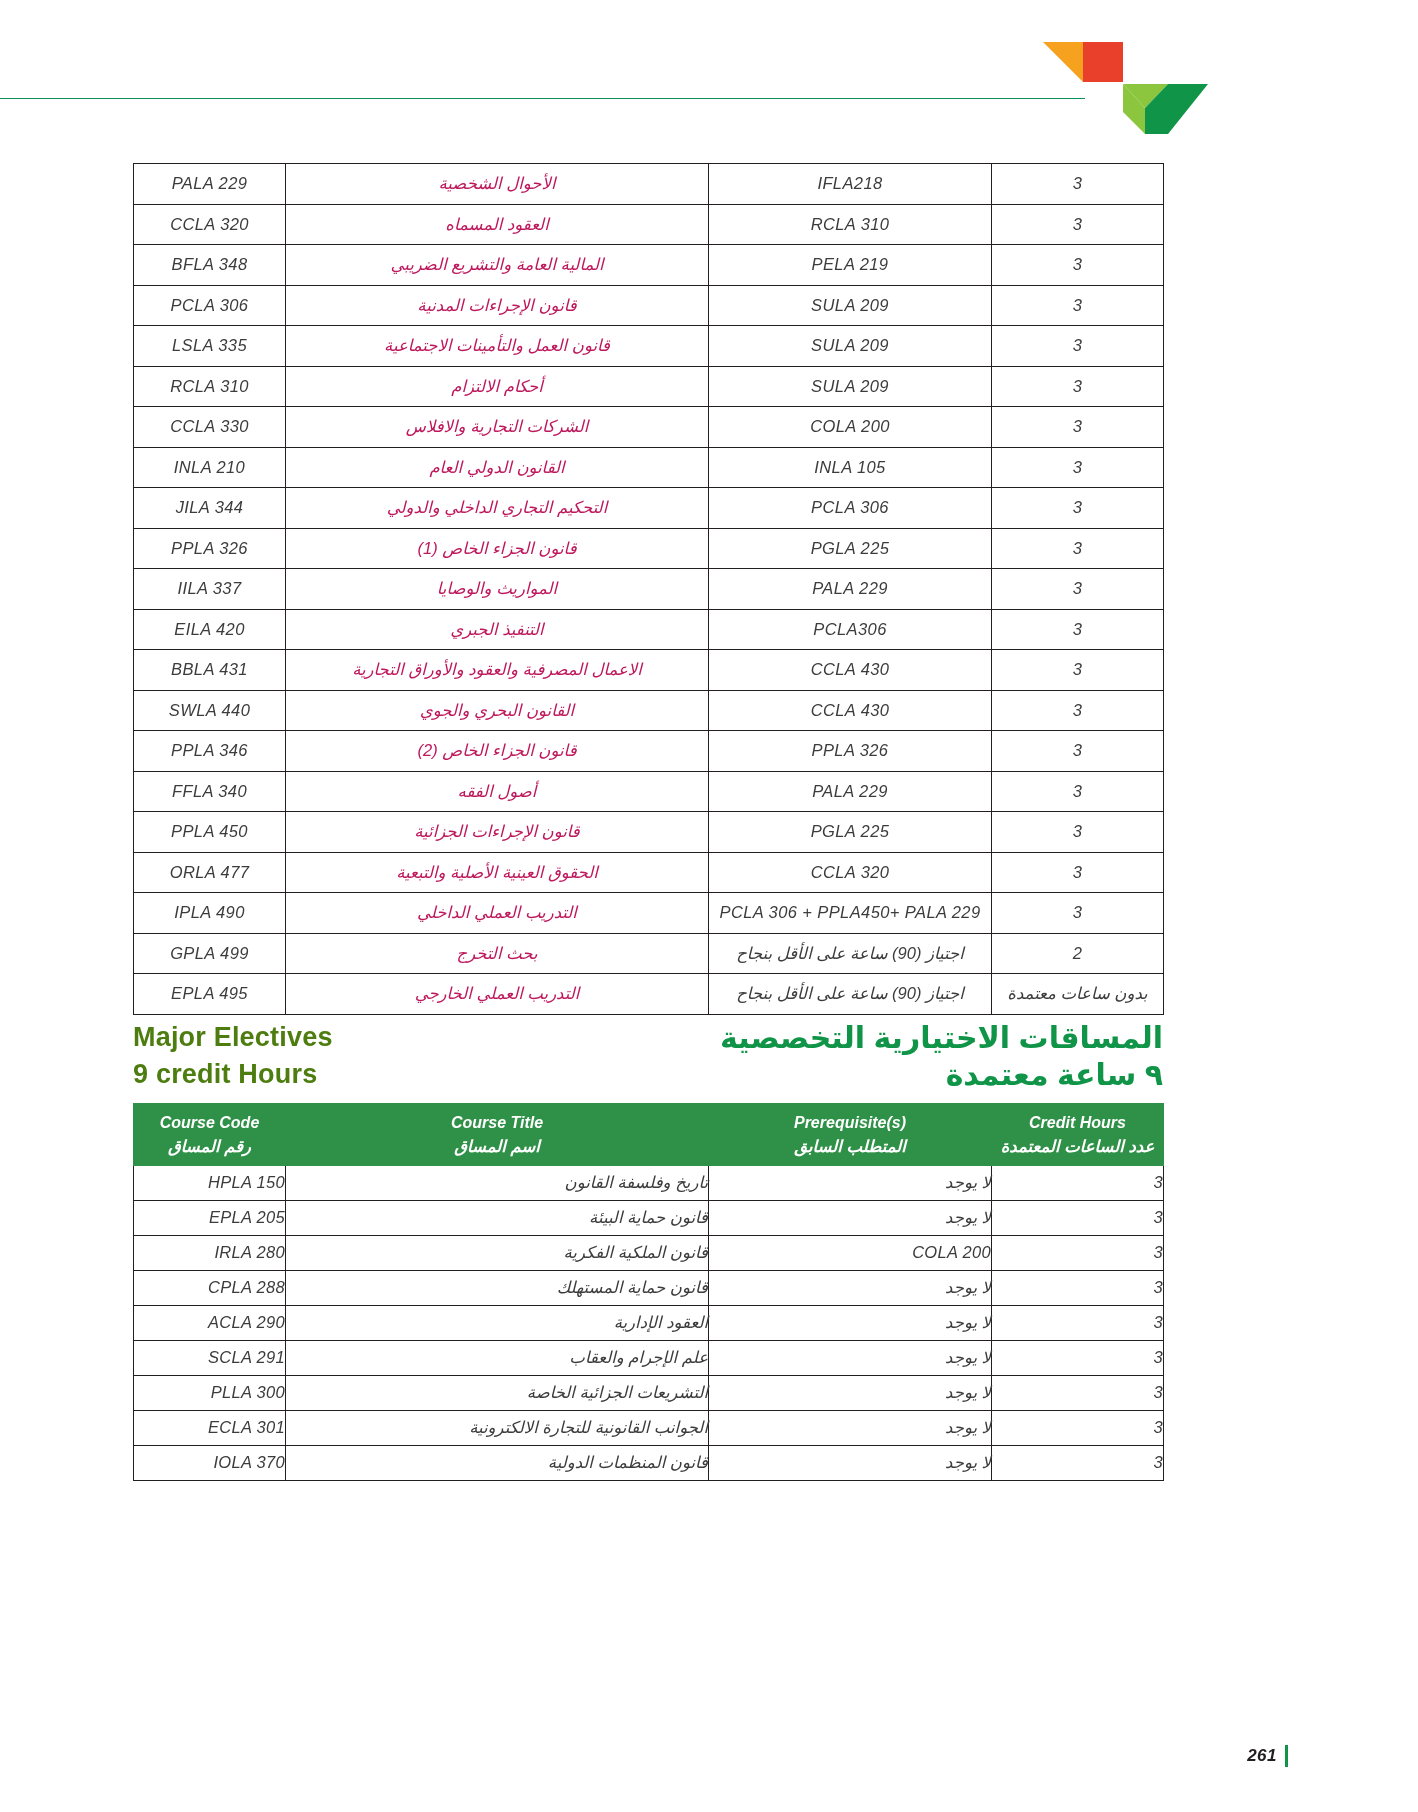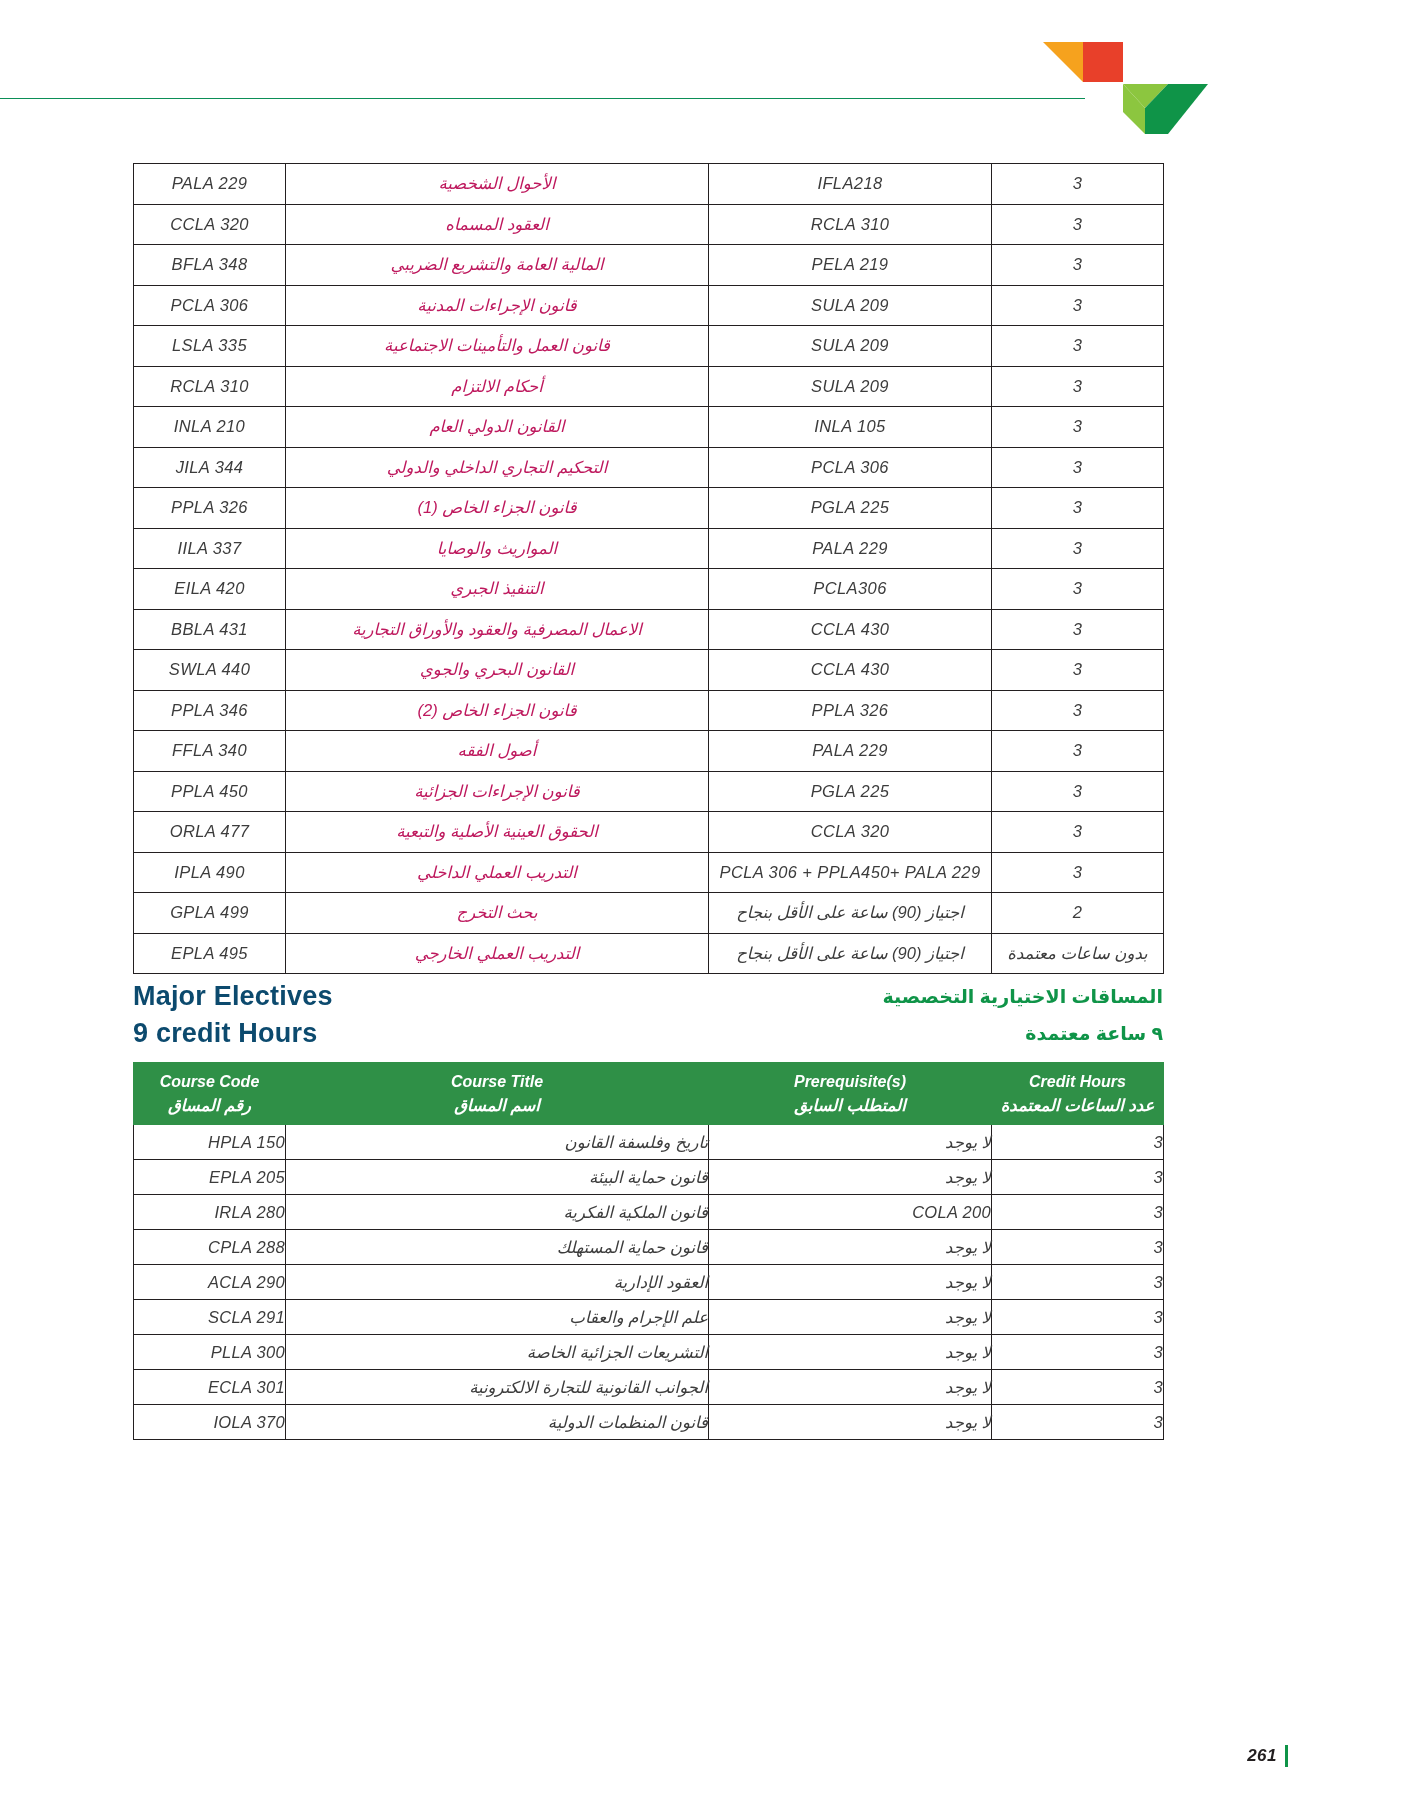--- a/index.html
+++ b/index.html
@@ -82,33 +82,33 @@
   
   .section-heads {
     position: relative;
     height: 82px;
     margin-top: 4px;
   }
   .head-en {
     position: absolute;
     left: 0;
     top: 0;
-    color: #0c4a6e;
+    color: #4d7c0f;
     font-weight: bold;
     font-size: 27px;
     line-height: 37px;
     letter-spacing: .2px;
   }
   .head-ar {
     position: absolute;
     right: 0;
     top: 0;
     color: #0f9448;
     font-weight: bold;
-    font-size: 19px;
+    font-size: 30px;
     line-height: 37px;
     direction: rtl;
     text-align: right;
   }
 
   
   table.t2 { margin-top: 2px; }
   .t2 thead th {
     background: #2f9047;
     border: 1px solid #2f9047;
@@ -209,20 +209,26 @@
         <tr>
           <td class="code">LSLA 335</td>
           <td class="title">قانون العمل والتأمينات الاجتماعية</td>
           <td class="prereq">SULA 209</td>
           <td class="hours">3</td>
         </tr>
         <tr>
           <td class="code">RCLA 310</td>
           <td class="title">أحكام الالتزام</td>
           <td class="prereq">SULA 209</td>
+          <td class="hours">3</td>
+        </tr>
+        <tr>
+          <td class="code">CCLA 330</td>
+          <td class="title">الشركات التجارية والافلاس</td>
+          <td class="prereq">COLA 200</td>
           <td class="hours">3</td>
         </tr>
         <tr>
           <td class="code">INLA 210</td>
           <td class="title">القانون الدولي العام</td>
           <td class="prereq">INLA 105</td>
           <td class="hours">3</td>
         </tr>
         <tr>
           <td class="code">JILA 344</td>

